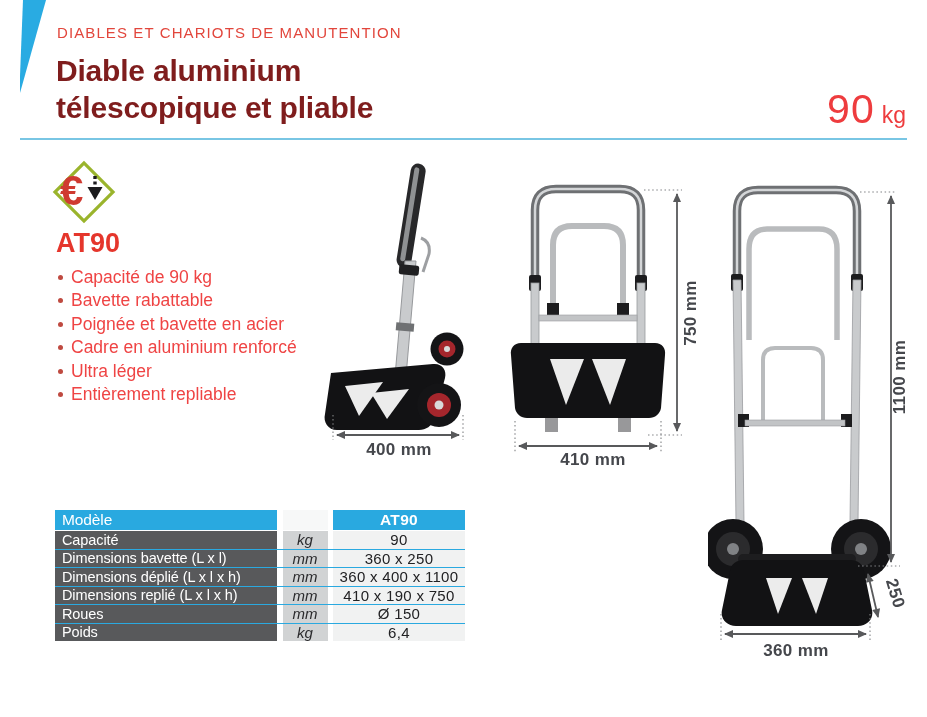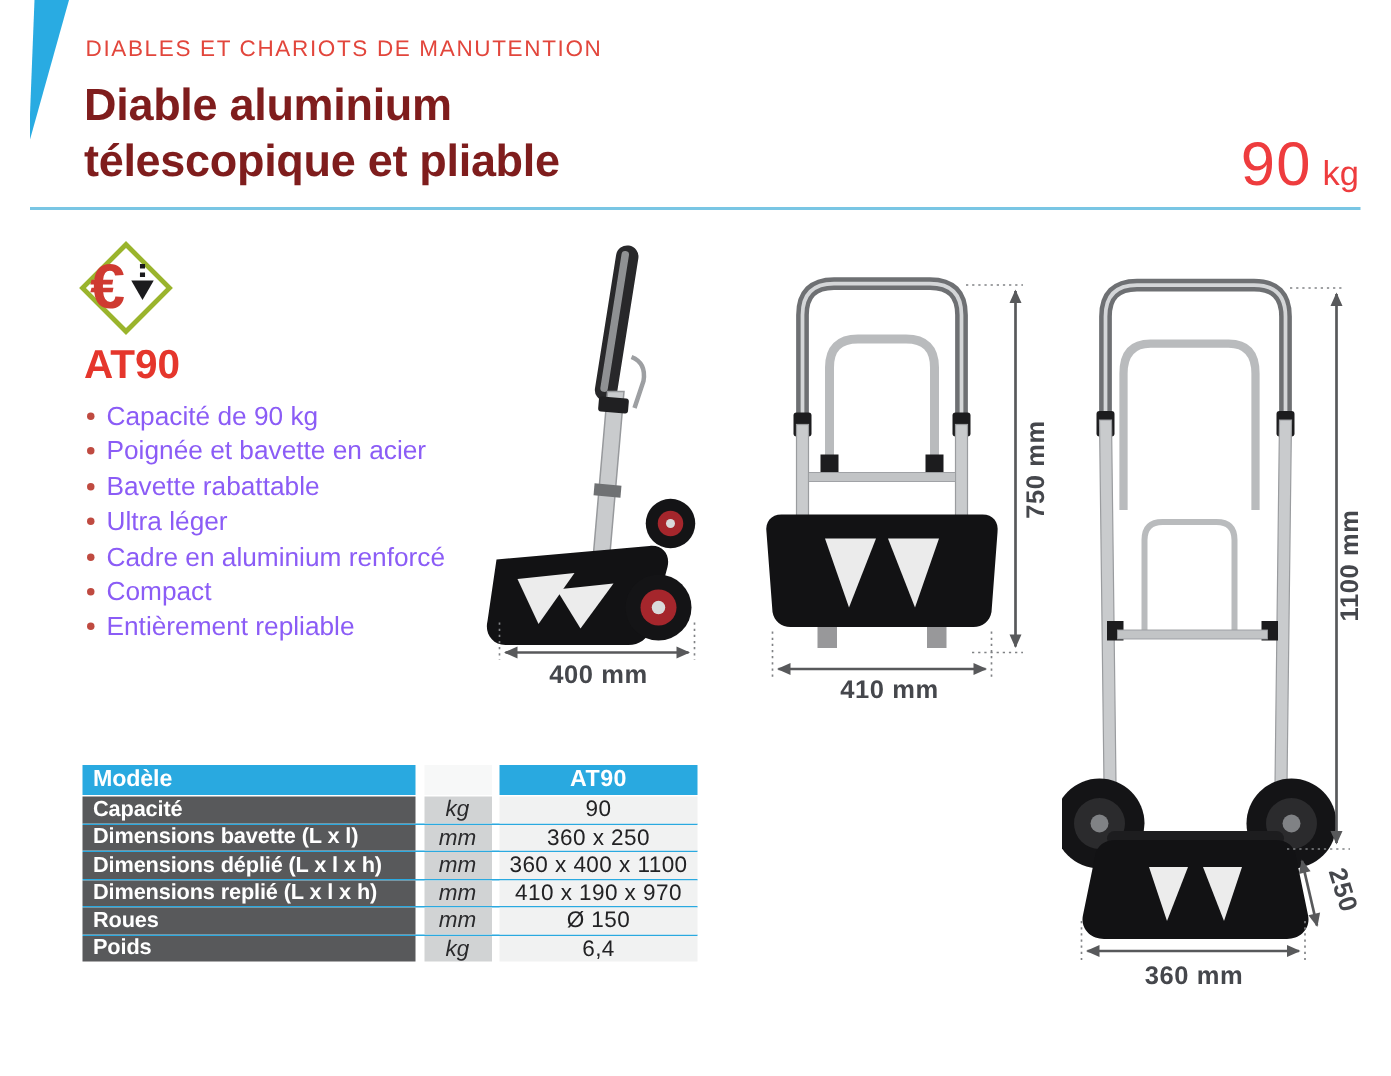--- a/index.html
+++ b/index.html
@@ -15,39 +15,39 @@
   .title{position:absolute;left:36px;top:52px;font-size:30px;line-height:37px;font-weight:bold;color:#7f1d1d;letter-spacing:-0.2px;}
   .capacity{position:absolute;right:41px;top:86px;display:flex;align-items:baseline;gap:7px;color:#ee3c3e;}
   .capacity .val{font-size:41px;font-weight:400;letter-spacing:1px;}
   .capacity .unit{font-size:23px;}
   .divider{position:absolute;left:0;top:138px;width:887px;height:2px;background:#79c6e4;}
   
   .logo{position:absolute;left:27px;top:155px;width:74px;height:74px;}
   
   .model-code{position:absolute;left:36px;top:228px;font-size:27px;font-weight:bold;color:#e5362c;}
   
-  .features{position:absolute;left:38px;top:266px;margin:0;padding:0;list-style:none;font-size:17.5px;color:#8b5cf6;}
+  .features{position:absolute;left:38px;top:266px;margin:0;padding:0;list-style:none;font-size:17.5px;color:#ef4444;}
   .features li{display:flex;line-height:23.4px;}
   .features .dot{width:5px;height:5px;border-radius:50%;background:#bf4a40;margin:9px 8px 0 0;flex:none;}
   
   .fig{position:absolute;}
   #fig1{left:295px;top:153px;width:168px;height:305px;}
   #fig2{left:478px;top:163px;width:210px;height:305px;}
   #fig3{left:688px;top:162px;width:235px;height:510px;}
   .guide{stroke:#808285;stroke-width:1.1;stroke-dasharray:1.5 2.6;fill:none;}
   .dim{stroke:#58595b;stroke-width:1.8;fill:none;}
   .dim-text{font-size:17px;font-weight:bold;fill:#45474c;letter-spacing:0.4px;
     font-family:"Liberation Sans", sans-serif;}
   
   .spec-table{position:absolute;left:35px;top:510px;width:410px;font-size:15px;}
   .t-row{display:grid;grid-template-columns:222px 45px 132px;column-gap:5.5px;height:17.5px;border-bottom:1.5px solid #2aa9e0;}
   .t-row:last-child{border-bottom:none;}
   .t-row.hdr{height:20px;border-bottom:1.5px solid #ffffff;}
   .cell{display:flex;align-items:center;}
-  .c-label{background:#58595b;color:#fff;font-weight:bold;font-size:14.5px;padding-left:7px;letter-spacing:-0.1px;}
+  .c-label{background:#58595b;color:#fff;font-weight:normal;font-size:14.5px;padding-left:7px;letter-spacing:-0.1px;}
   .c-unit{background:#d1d3d4;font-style:italic;justify-content:center;color:#2a2a2c;}
   .c-value{background:#f1f2f2;justify-content:center;color:#222224;letter-spacing:0.3px;}
   .hdr .c-label{background:#29a9e0;font-size:15.5px;}
   .hdr .c-unit{background:#f7f8f8;}
   .hdr .c-value{background:#29a9e0;color:#fff;font-weight:bold;font-size:15.5px;}
 </style>
 </head>
 <body>
 
 <div class="page">
@@ -79,37 +79,33 @@
 
   <div class="model-code">AT90</div>
 
   <ul class="features">
       <li>
         <span class="dot"></span>
         <span>Capacité de 90 kg</span>
       </li>
       <li>
         <span class="dot"></span>
+        <span>Bavette rabattable</span>
+      </li>
+      <li>
+        <span class="dot"></span>
         <span>Poignée et bavette en acier</span>
       </li>
       <li>
         <span class="dot"></span>
-        <span>Bavette rabattable</span>
+        <span>Cadre en aluminium renforcé</span>
       </li>
       <li>
         <span class="dot"></span>
         <span>Ultra léger</span>
-      </li>
-      <li>
-        <span class="dot"></span>
-        <span>Cadre en aluminium renforcé</span>
-      </li>
-      <li>
-        <span class="dot"></span>
-        <span>Compact</span>
       </li>
       <li>
         <span class="dot"></span>
         <span>Entièrement repliable</span>
       </li>
     </ul>
 
   <div class="fig" id="fig1">
     <svg viewBox="0 0 168 305" width="168" height="305">
       <defs>
@@ -234,21 +230,21 @@
         <div class="cell c-value">360 x 250</div>
       </div>
       <div class="t-row">
         <div class="cell c-label">Dimensions déplié (L x l x h)</div>
         <div class="cell c-unit">mm</div>
         <div class="cell c-value">360 x 400 x 1100</div>
       </div>
       <div class="t-row">
         <div class="cell c-label">Dimensions replié (L x l x h)</div>
         <div class="cell c-unit">mm</div>
-        <div class="cell c-value">410 x 190 x 970</div>
+        <div class="cell c-value">410 x 190 x 750</div>
       </div>
       <div class="t-row">
         <div class="cell c-label">Roues</div>
         <div class="cell c-unit">mm</div>
         <div class="cell c-value">Ø 150</div>
       </div>
       <div class="t-row">
         <div class="cell c-label">Poids</div>
         <div class="cell c-unit">kg</div>
         <div class="cell c-value">6,4</div>

